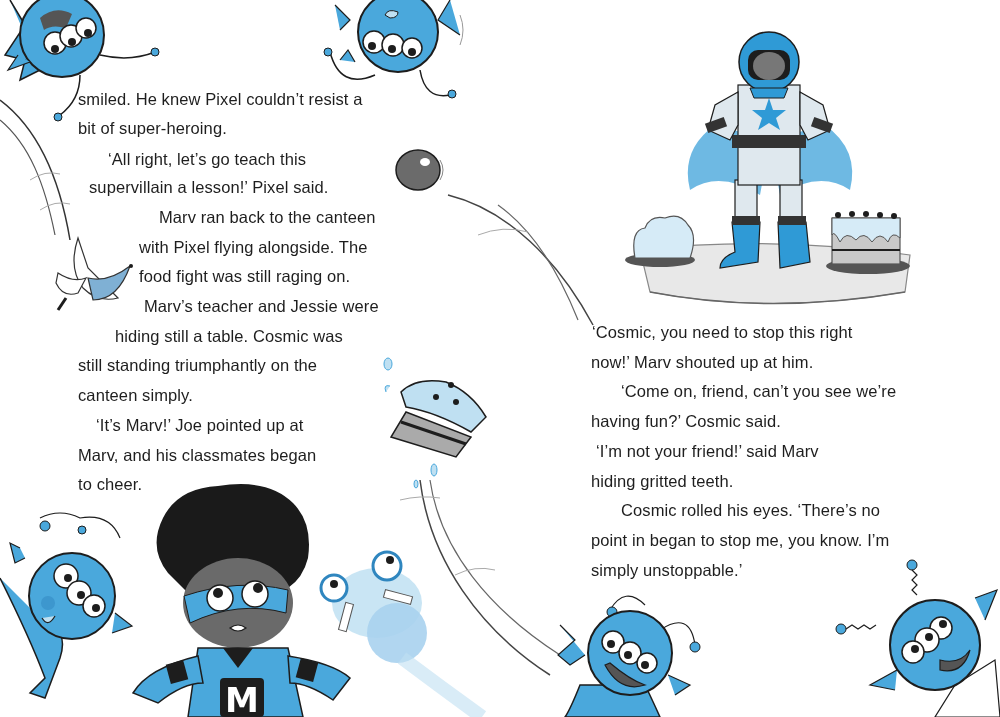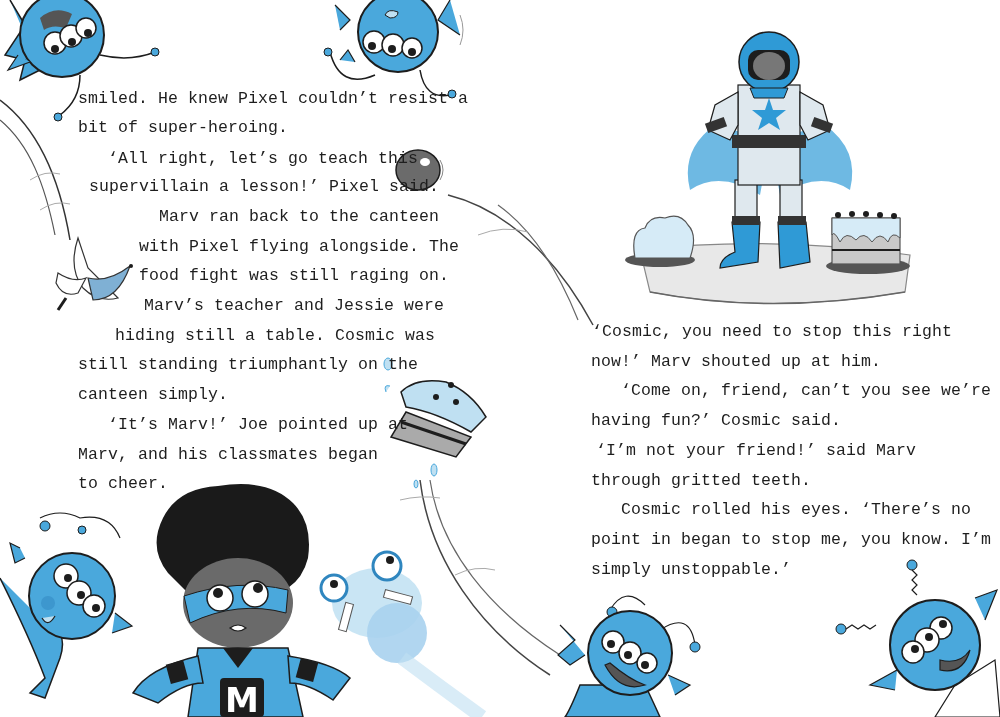--- a/index.html
+++ b/index.html
@@ -6,21 +6,21 @@
     body {
       width:1000px; height:717px; overflow:hidden; position:relative;
       background:#ffffff;
       font-family:"DejaVu Serif", serif;
       color:#1e1e1e;
     }
     .spread { position:absolute; left:0; top:0; width:1000px; height:717px; }
     .line {
       position:absolute; white-space:nowrap;
       font-size:16.5px; line-height:20px; letter-spacing:0.1px;
-      font-family:Liberation Mono, monospace;
+      font-family:Liberation Sans, sans-serif;
     }
     .art { position:absolute; }
     svg { overflow:visible; }
   </style>
 </head>
 <body>
 
 <div class="spread">
 
   <svg class="art" style="left:0;top:90px" width="90" height="160">
@@ -244,30 +244,30 @@
     <div class="line" style="left:78px;top:118px">bit of super-heroing.</div>
     <div class="line" style="left:108px;top:149px">‘All right, let’s go teach this</div>
     <div class="line" style="left:89px;top:177px">supervillain a lesson!’ Pixel said.</div>
     <div class="line" style="left:159px;top:207px">Marv ran back to the canteen</div>
     <div class="line" style="left:139px;top:237px">with Pixel flying alongside. The</div>
     <div class="line" style="left:139px;top:266px">food fight was still raging on.</div>
     <div class="line" style="left:144px;top:296px">Marv’s teacher and Jessie were</div>
     <div class="line" style="left:115px;top:326px">hiding still a table. Cosmic was</div>
     <div class="line" style="left:78px;top:355px">still standing triumphantly on the</div>
     <div class="line" style="left:78px;top:385px">canteen simply.</div>
-    <div class="line" style="left:108px;top:415px">‘It’s Marv!’ Joe pointed up at</div>
+    <div class="line" style="left:96px;top:415px">‘It’s Marv!’ Joe pointed up at</div>
     <div class="line" style="left:78px;top:445px">Marv, and his classmates began</div>
     <div class="line" style="left:78px;top:474px">to cheer.</div>
   </div>
 
   <div>
     <div class="line" style="left:592px;top:322px">‘Cosmic, you need to stop this right</div>
     <div class="line" style="left:591px;top:352px">now!’ Marv shouted up at him.</div>
     <div class="line" style="left:621px;top:381px">‘Come on, friend, can’t you see we’re</div>
     <div class="line" style="left:591px;top:411px">having fun?’ Cosmic said.</div>
     <div class="line" style="left:596px;top:441px">‘I’m not your friend!’ said Marv</div>
-    <div class="line" style="left:591px;top:471px">through gritted teeth.</div>
+    <div class="line" style="left:591px;top:471px">hiding gritted teeth.</div>
     <div class="line" style="left:621px;top:500px">Cosmic rolled his eyes. ‘There’s no</div>
     <div class="line" style="left:591px;top:530px">point in began to stop me, you know. I’m</div>
     <div class="line" style="left:591px;top:560px">simply unstoppable.’</div>
   </div>
 
 </div>
 
 </body></html>

